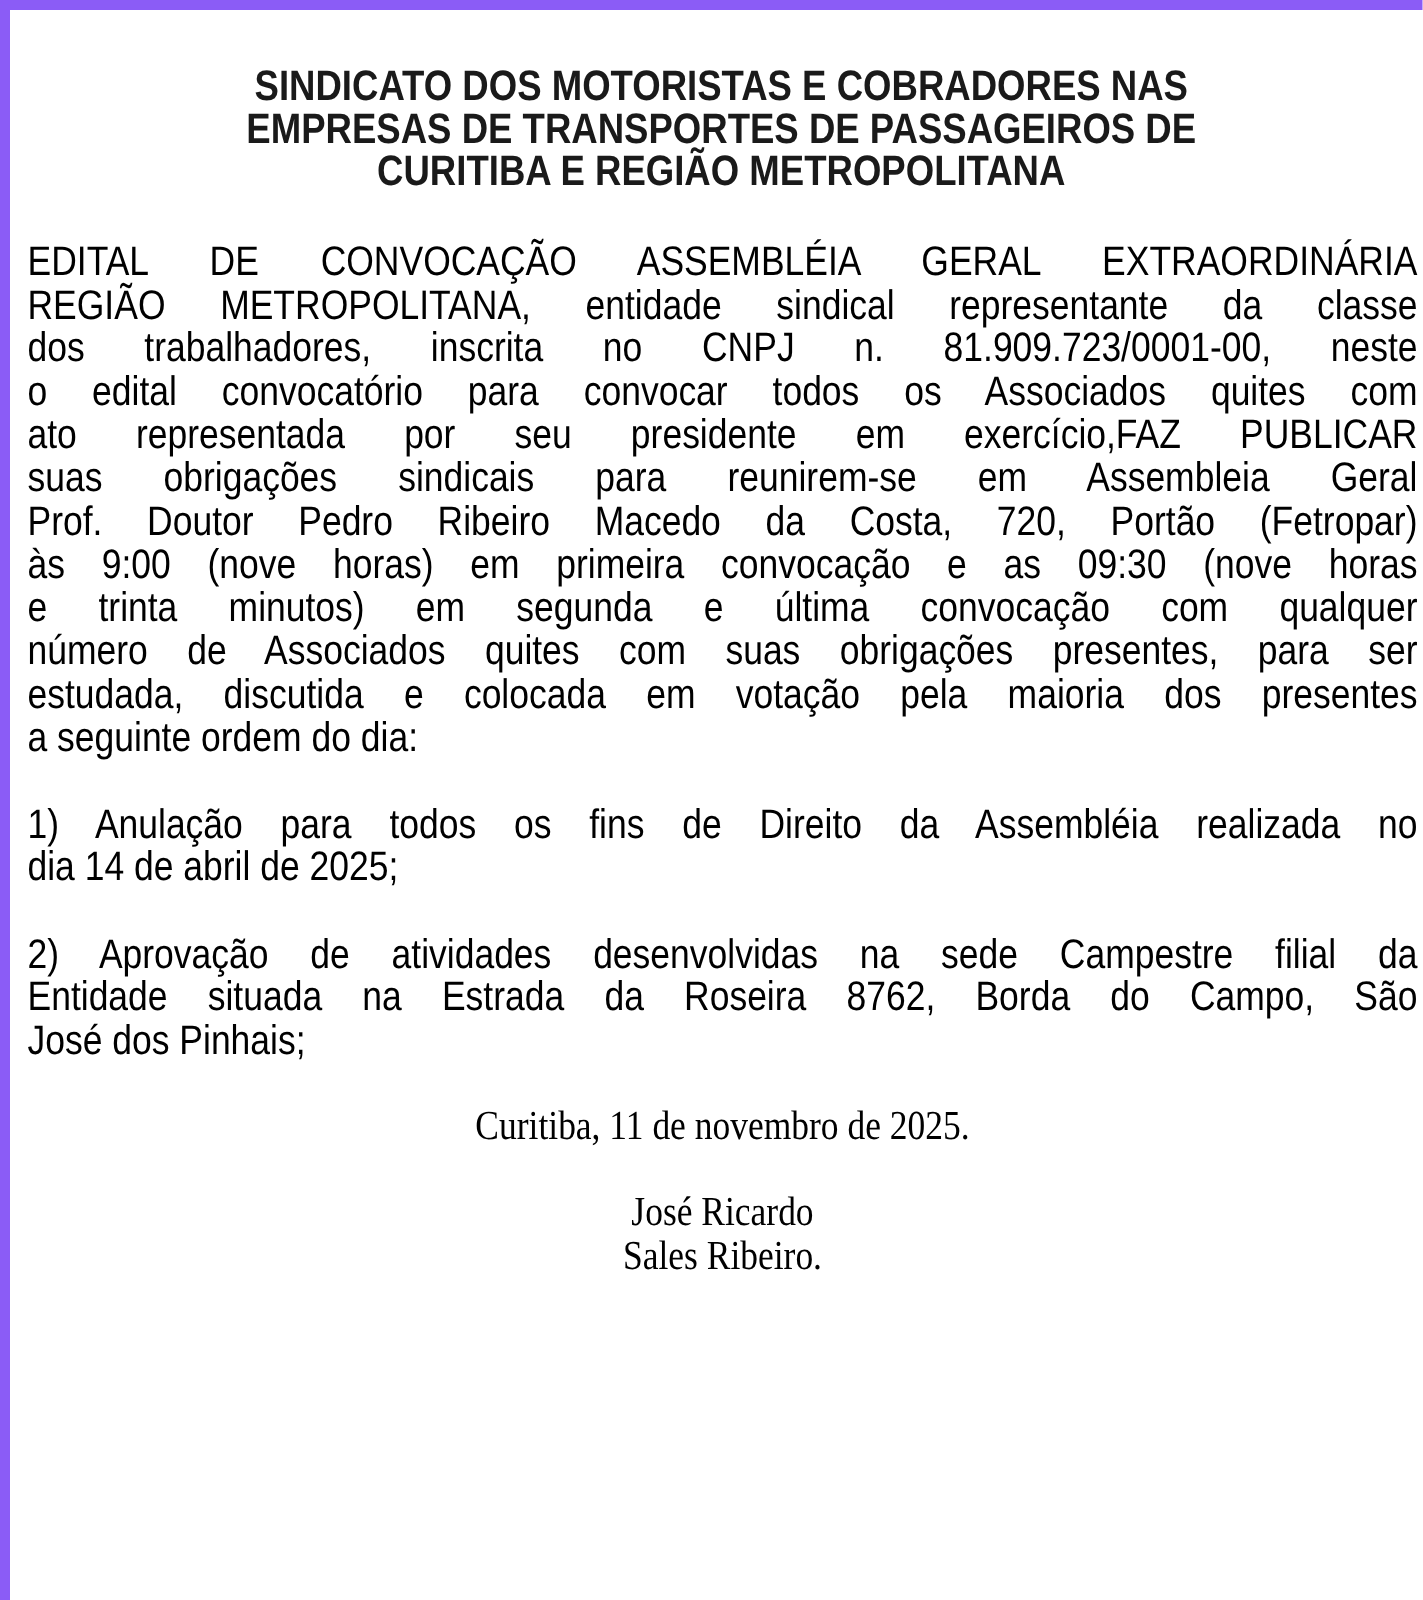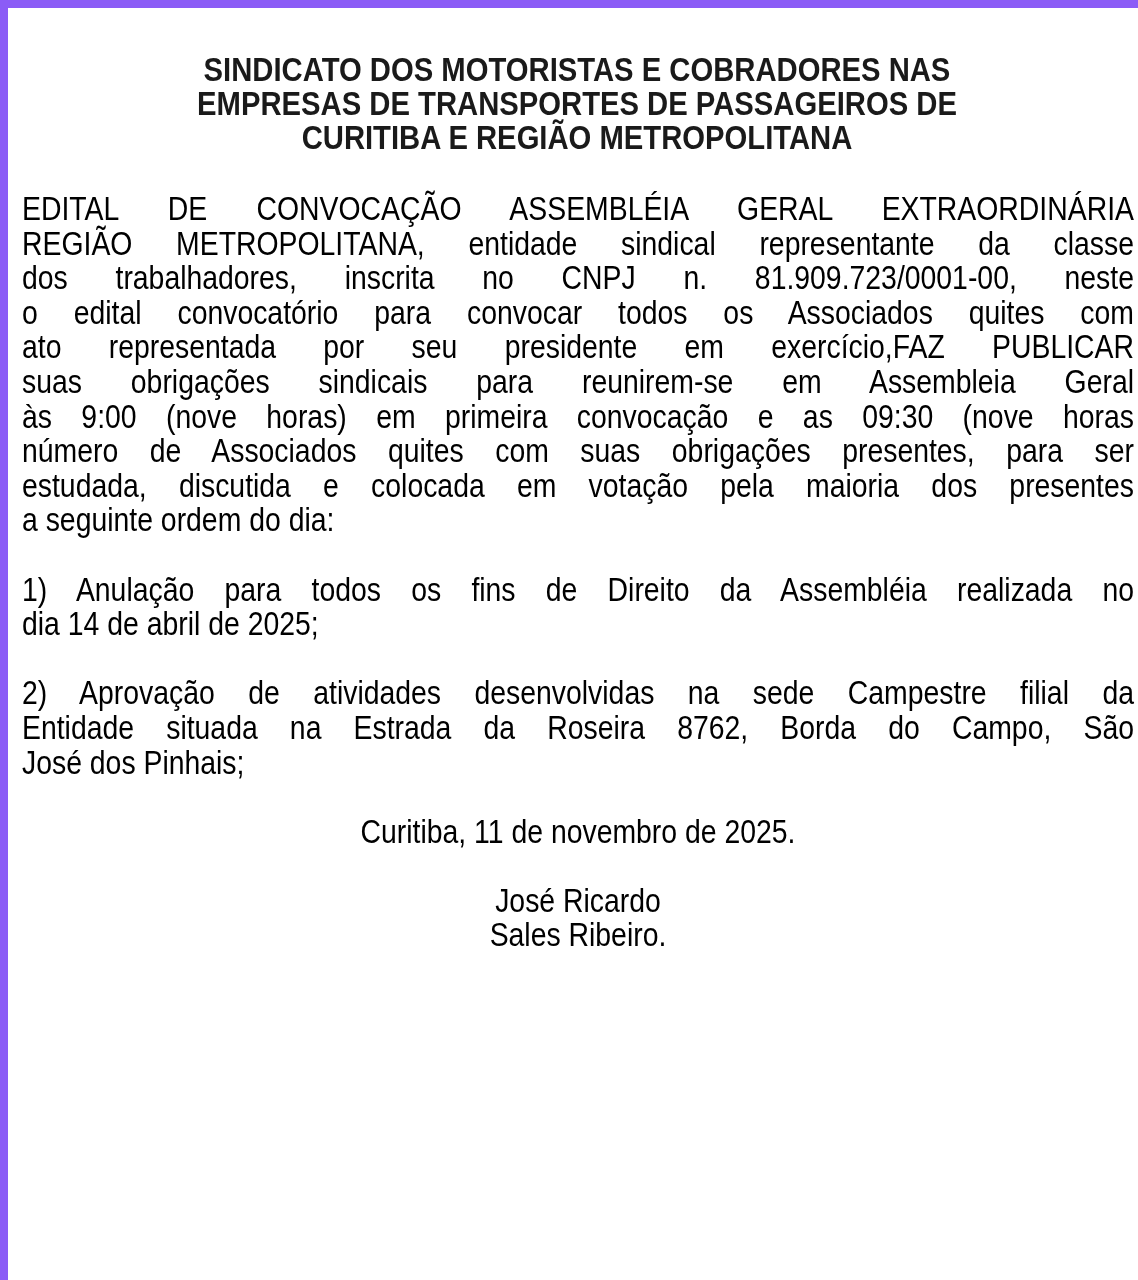--- a/index.html
+++ b/index.html
@@ -21,21 +21,21 @@
     }
     .ln {
       display: block; height: 34.6px; line-height: 34.6px; white-space: nowrap; overflow: visible;
     }
     .ln .in {
       display: inline-block; width: 1293px; transform: scaleX(0.86); transform-origin: left center;
       text-align: justify; text-align-last: justify; white-space: normal;
     }
     .ln.last .in { text-align-last: left; }
     .gap { display: block; height: 34.6px; }
-    .center { text-align: center; }
+    .center { text-align: center; font-family: Liberation Serif, serif; }
     .center .in { text-align: center; text-align-last: center; width: 1293px; transform-origin: left center; }
   </style>
 </head>
 <body>
 
 <div class="frame">
 
   <div class="title">
     <span class="tl">SINDICATO DOS MOTORISTAS E COBRADORES NAS</span>
     <span class="tl">EMPRESAS DE TRANSPORTES DE PASSAGEIROS DE</span>
@@ -43,21 +43,23 @@
   </div>
 
   <div class="body">
     <div>
       <span class="ln"><span class="in">EDITAL DE CONVOCAÇÃO ASSEMBLÉIA GERAL EXTRAORDINÁRIA</span></span>
       <span class="ln"><span class="in">REGIÃO METROPOLITANA, entidade sindical representante da classe</span></span>
       <span class="ln"><span class="in">dos trabalhadores, inscrita no CNPJ n. 81.909.723/0001-00, neste</span></span>
       <span class="ln"><span class="in">o edital convocatório para convocar todos os Associados quites com</span></span>
       <span class="ln"><span class="in">ato representada por seu presidente em exercício,FAZ PUBLICAR</span></span>
       <span class="ln"><span class="in">suas obrigações sindicais para reunirem-se em Assembleia Geral</span></span>
+      <span class="ln"><span class="in">Prof. Doutor Pedro Ribeiro Macedo da Costa, 720, Portão (Fetropar)</span></span>
       <span class="ln"><span class="in">às 9:00 (nove horas) em primeira convocação e  as 09:30 (nove horas</span></span>
+      <span class="ln"><span class="in">e trinta minutos) em segunda e última convocação com qualquer</span></span>
       <span class="ln"><span class="in">número de Associados quites com suas obrigações presentes,  para ser</span></span>
       <span class="ln"><span class="in">estudada, discutida e colocada em votação pela maioria dos presentes</span></span>
       <span class="ln last"><span class="in">a seguinte ordem do dia:</span></span>
     </div>
 
     <span class="gap"></span>
 
     <div>
       <span class="ln"><span class="in">1) Anulação para todos os fins de Direito  da Assembléia realizada no</span></span>
       <span class="ln last"><span class="in">dia 14 de abril de 2025;</span></span>

